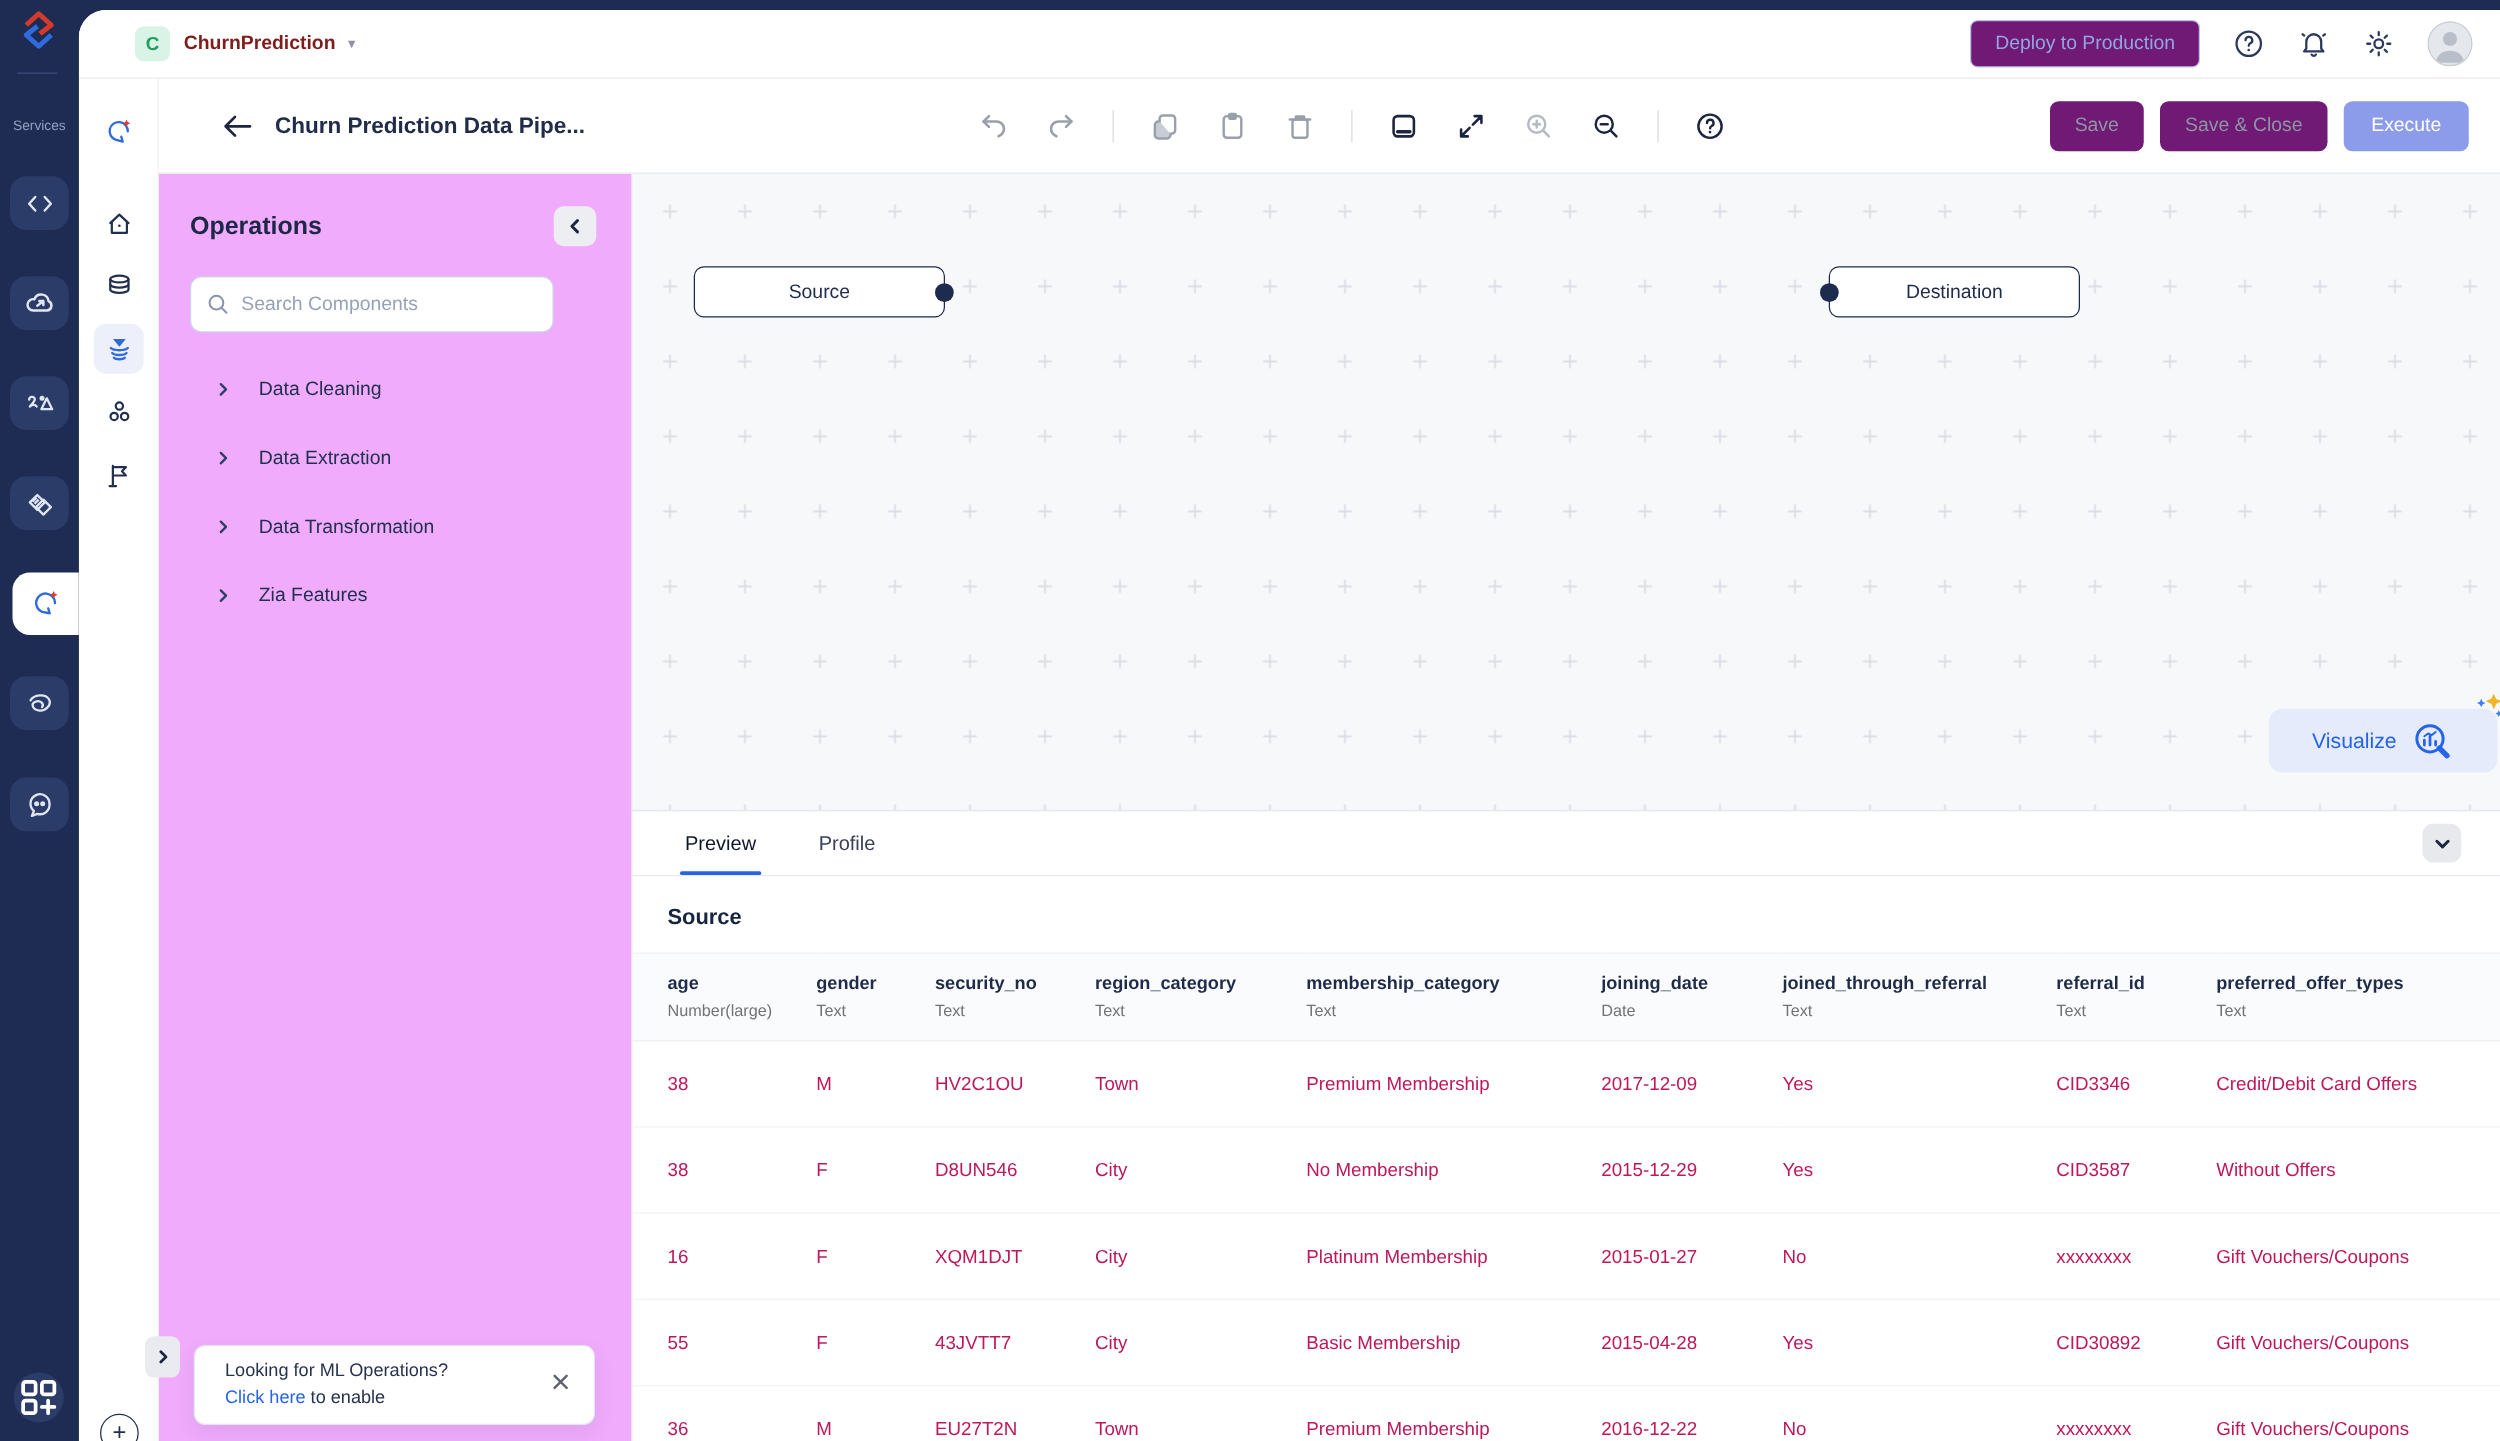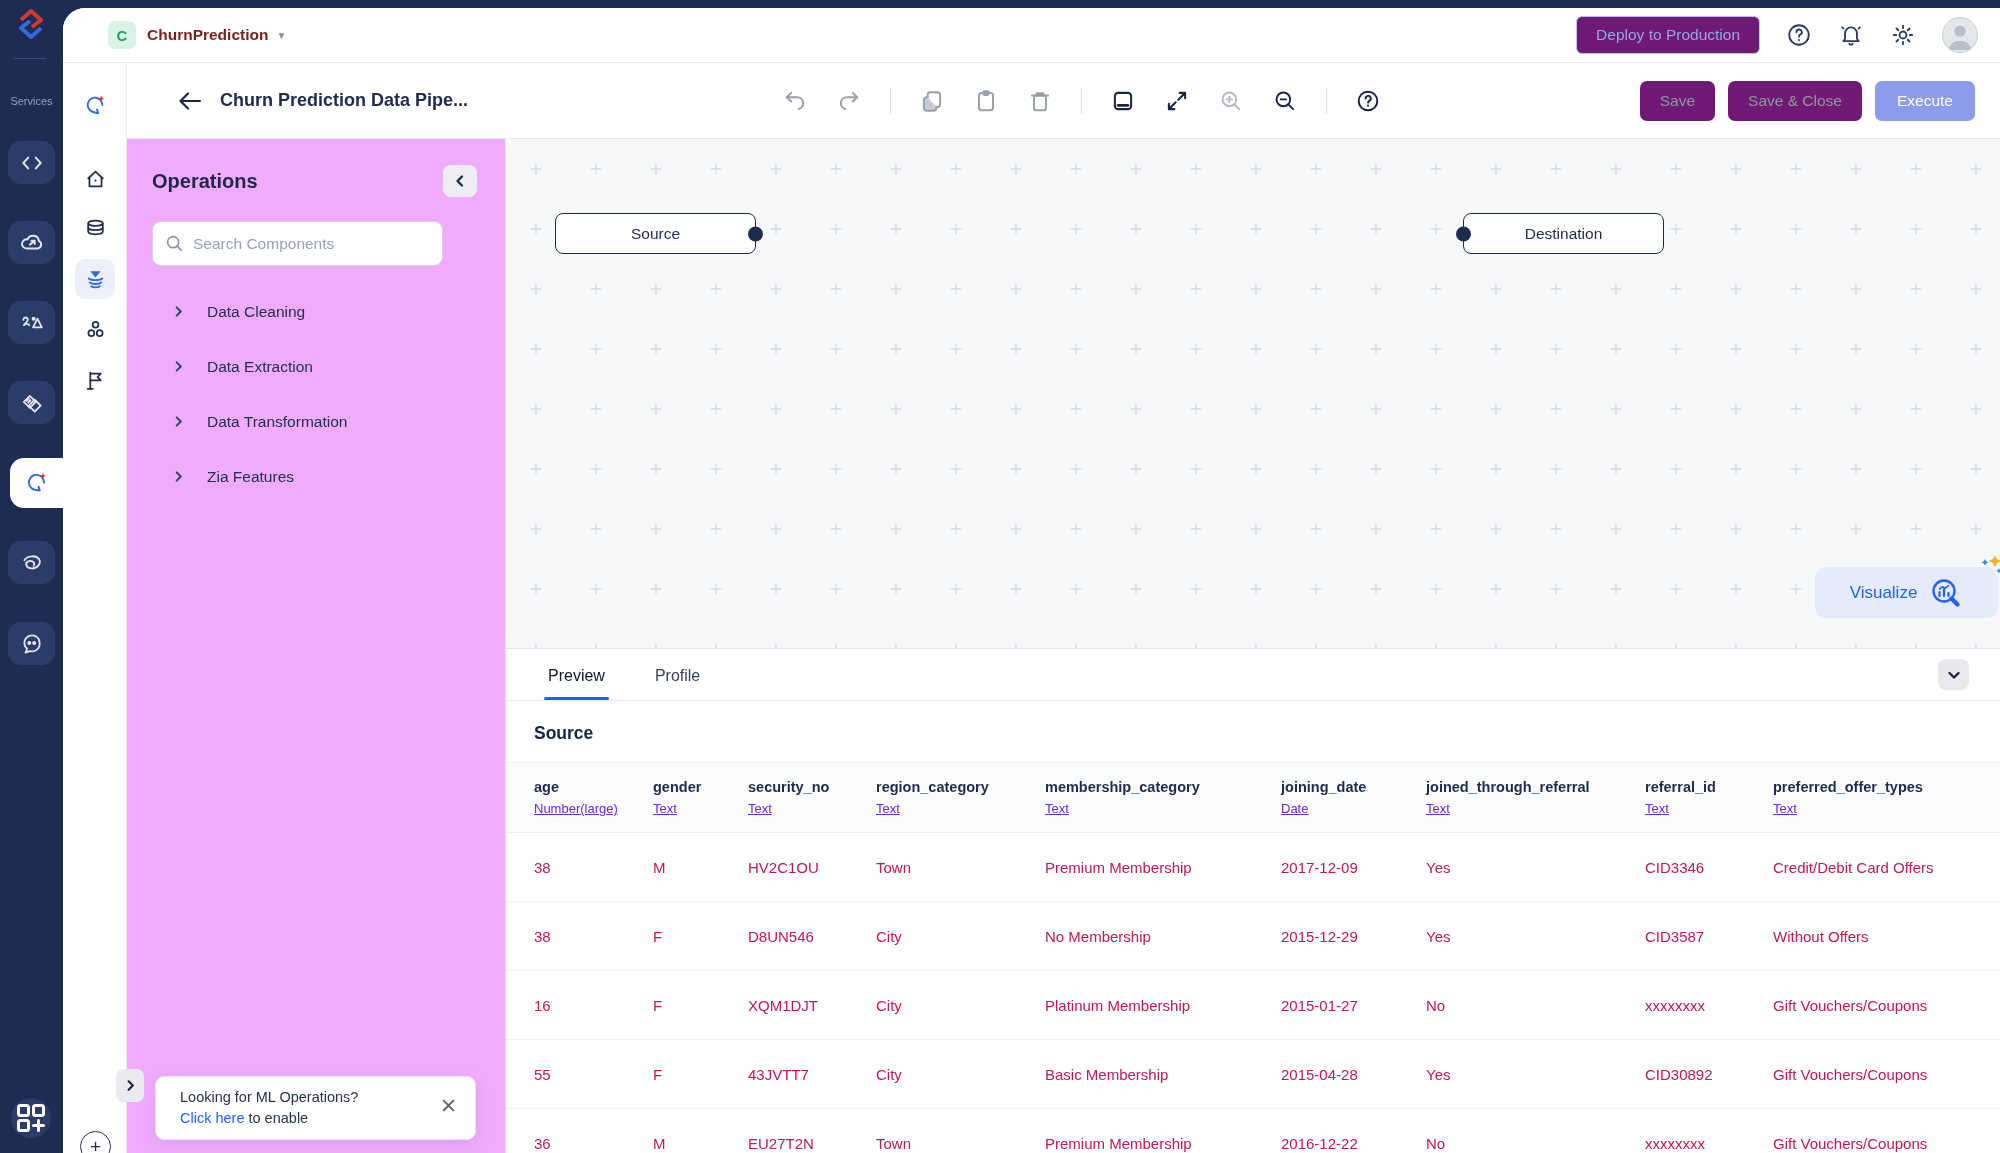--- a/index.html
+++ b/index.html
@@ -74,21 +74,21 @@
   .tabbar { height:52px; border-bottom:1px solid #e8eaef; display:flex; align-items:flex-end; padding-left:40px; position:relative; }
   .tab { font-size:16px; padding:0 2px 15px; margin-right:46px; cursor:pointer; color:#39415a; position:relative; }
   .tab.active { color:#0f172a; }
   .tab.active::after { content:""; position:absolute; left:-2px; right:-2px; bottom:0; height:3px; border-radius:2px; background:#2563eb; }
   .panel-collapse { position:absolute; right:31px; top:10px; width:31px; height:31px; background:#e8e9ed; border:none; border-radius:8px; display:flex; align-items:center; justify-content:center; cursor:pointer; }
   .section-title { font-size:17.5px; font-weight:700; color:#172442; margin:22px 0 18px 28px; }
   table.preview { border-collapse:collapse; table-layout:fixed; width:1567px; }
   table.preview th { background:#fafbfd; border-top:1px solid #edeff3; border-bottom:1px solid #edeff3; text-align:left; padding:12px 10px 12px 0; height:70px; vertical-align:middle; font-weight:400; }
   table.preview th:first-child, table.preview td:first-child { padding-left:28px; }
   .col-name { font-size:14.5px; font-weight:700; color:#1f2b49; }
-  .col-type { font-size:13px; color:#6d28d9; margin-top:6px;text-decoration:underline; }
+  .col-type { font-size:13px; color:#737373; margin-top:6px; }
   table.preview td { height:69px; border-bottom:1px solid #f1f2f6; font-size:15px; color:#be185d; white-space:nowrap; overflow:hidden; padding-right:10px; }
 
   
   .ml-expander { position:absolute; left:53px; top:1061px; width:28px; height:33px; background:#e9ebf0; border:none; border-radius:7px; display:flex; align-items:center; justify-content:center; cursor:pointer; z-index:6; }
   .ml-callout { position:absolute; left:92px; top:1068px; width:321px; height:64px; background:#fff; border:1px solid #e3e6f2; border-radius:9px; box-shadow:0 6px 18px rgba(30,43,82,.08); display:flex; align-items:center; padding:0 14px 0 24px; z-index:6; }
   .ml-text { font-size:14.5px; color:#27324d; line-height:1.45; }
   .ml-link { color:#2563eb; cursor:pointer; }
   .ml-close { margin-left:auto; width:26px; height:26px; border:none; background:transparent; color:#5b6372; font-size:17px; cursor:pointer; }
 </style>
 </head>

